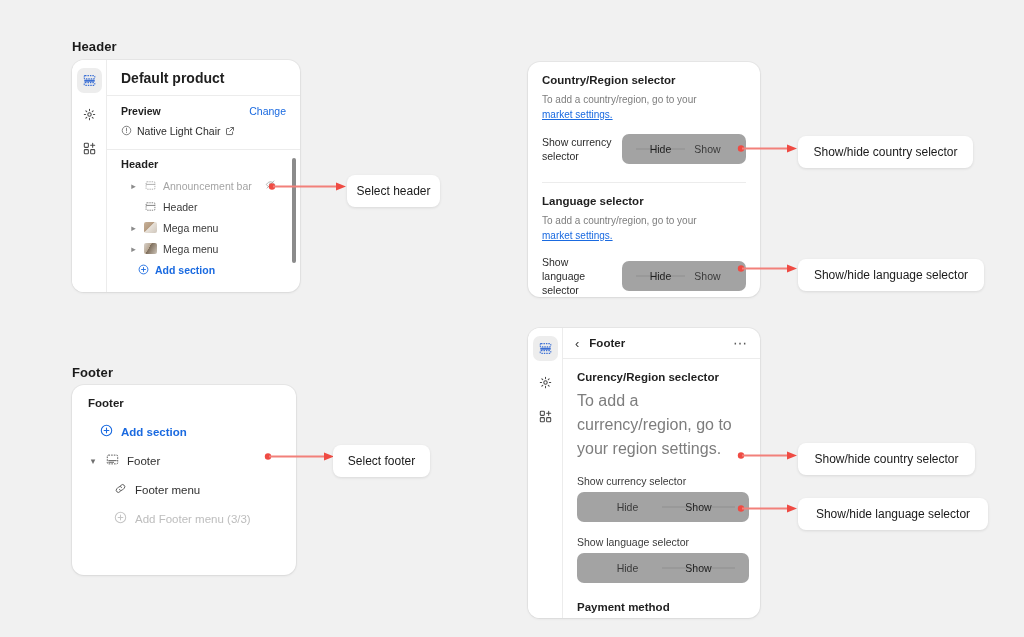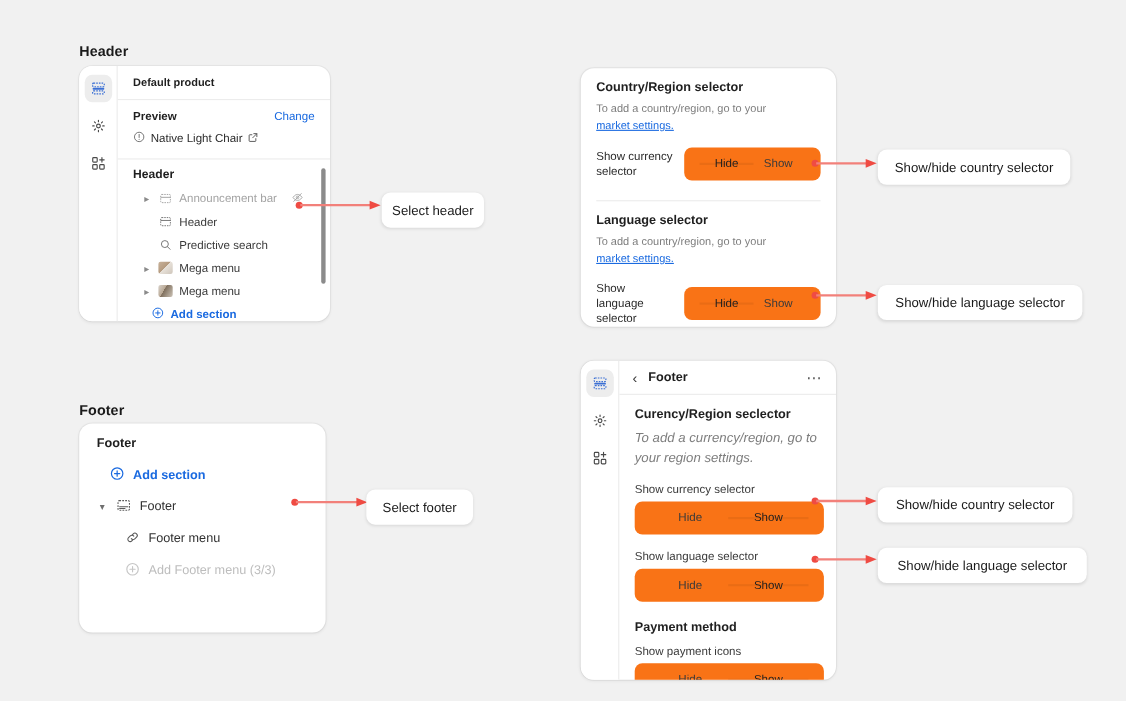--- a/index.html
+++ b/index.html
@@ -39,21 +39,21 @@
     width: 25px; height: 25px; border-radius: 7px;
     display: flex; align-items: center; justify-content: center;
   }
   .rail-btn.active { background: #ededed; }
   .rail-btn svg { display: block; }
 
   
   .panel { position: absolute; left: 35px; right: 0; top: 0; bottom: 0; }
   .panel-pad { padding: 10px 14px; }
   .row-title {
-    font-size: 10px; font-weight: 700; color: #1f1f1f;
+    font-size: 14px; font-weight: 700; color: #1f1f1f;
   }
   .divider { height: 1px; background: #ececec; }
   .preview-label { font-size: 10.5px; font-weight: 700; color: #1f1f1f; }
   .link-blue { font-size: 10.5px; color: #1a6ae0; font-weight: 400; cursor: pointer; }
   .preview-line { display: flex; align-items: center; gap: 5px; margin-top: 5px; }
   .preview-name { font-size: 10.5px; color: #2b2b2b; }
 
   .tree { padding: 8px 14px 10px 14px; position: relative; }
   .tree-head { font-size: 11px; font-weight: 700; color: #1f1f1f; margin-bottom: 5px; }
   .tree-row {
@@ -106,21 +106,21 @@
   }
   .sec p .ul { color: #1a6ae0; text-decoration: underline; }
   .field {
     display: flex; align-items: center; justify-content: space-between;
     margin-top: 12px; gap: 10px;
   }
   .field-label { font-size: 10.5px; color: #2b2b2b; line-height: 1.35; max-width: 86px; }
 
   
   .seg {
-    display: flex; background: #f97316; border-radius: 7px; padding: 15px;
+    display: flex; background: #a3a3a3; border-radius: 7px; padding: 15px;
     width: 124px; height: 24px; flex: 0 0 124px;
   }
   .seg .opt {
     flex: 1; display: flex; align-items: center; justify-content: center;
     font-size: 10.5px; color: #3a3a3a; border-radius: 6px; cursor: pointer;
   }
   .seg .opt.sel {
     background: #ffffff; color: #1f1f1f;
     box-shadow: 0 0 0 1px rgba(0,0,0,0.06), 0 1px 2px rgba(0,0,0,0.12);
   }
@@ -129,21 +129,21 @@
   
   .mhead {
     display: flex; align-items: center; height: 31px;
     padding: 0 12px; border-bottom: 1px solid #ececec; gap: 10px;
   }
   .mhead .back { font-size: 13px; color: #3a3a3a; cursor: pointer; line-height: 1; }
   .mhead .ttl { font-size: 11.5px; font-weight: 700; color: #1f1f1f; flex: 1; }
   .mhead .dots { font-size: 14px; color: #5a5a5a; letter-spacing: 1px; cursor: pointer; line-height: .6;}
   .mbody { padding: 12px 14px 14px 14px; }
   .mbody h3 { font-size: 11.5px; font-weight: 700; color: #1f1f1f; }
-  .mbody p { font-size: 12px; color: #7d7d7d; margin-top: 6px; line-height: 1.5; font-style: italic; }
+  .mbody p { font-size: 16px; color: #7d7d7d; margin-top: 6px; line-height: 1.5; }
   .mlabel { font-size: 10.5px; color: #3a3a3a; margin-top: 14px; margin-bottom: 5px; }
   .mblockhead { font-size: 11.5px; font-weight: 700; color: #1f1f1f; margin-top: 18px; }
 
   
   .callout {
     position: absolute; background: #ffffff; border-radius: 8px;
     box-shadow: 0 1px 3px rgba(0,0,0,0.10);
     display: flex; align-items: center; justify-content: center;
     font-size: 12px; color: #1a1a1a; padding: 16px 12px; white-space: nowrap;
   }
@@ -243,30 +243,20 @@
           <span class="chev empty">▸</span>
           <span class="ico">
             <svg width="11" height="11" viewBox="0 0 16 16" fill="none">
               <rect x="1.6" y="2.6" width="12.8" height="10.8" rx="1.4" stroke="#6a6a6a" stroke-width="1.2" stroke-dasharray="2 1.3"></rect>
               <path d="M1.6 6.4h12.8" stroke="#6a6a6a" stroke-width="1.2"></path>
             </svg>
           </span>
           <span>Header</span>
         </div>
 
-        <div class="tree-row">
-          <span class="chev empty">▸</span>
-          <span class="ico">
-            <svg width="11" height="11" viewBox="0 0 16 16" fill="none">
-              <circle cx="7.1" cy="7.1" r="4.6" stroke="#6a6a6a" stroke-width="1.2"></circle>
-              <path d="M10.6 10.6 14 14" stroke="#6a6a6a" stroke-width="1.2" stroke-linecap="round"></path>
-            </svg>
-          </span>
-          <span>Predictive search</span>
-        </div>
 
         <div class="tree-row">
           <span class="chev">▸</span>
           <span class="ico">
               <span class="thumb"></span>
             </span>
           <span>Mega menu</span>
         </div>
 
         <div class="tree-row">

